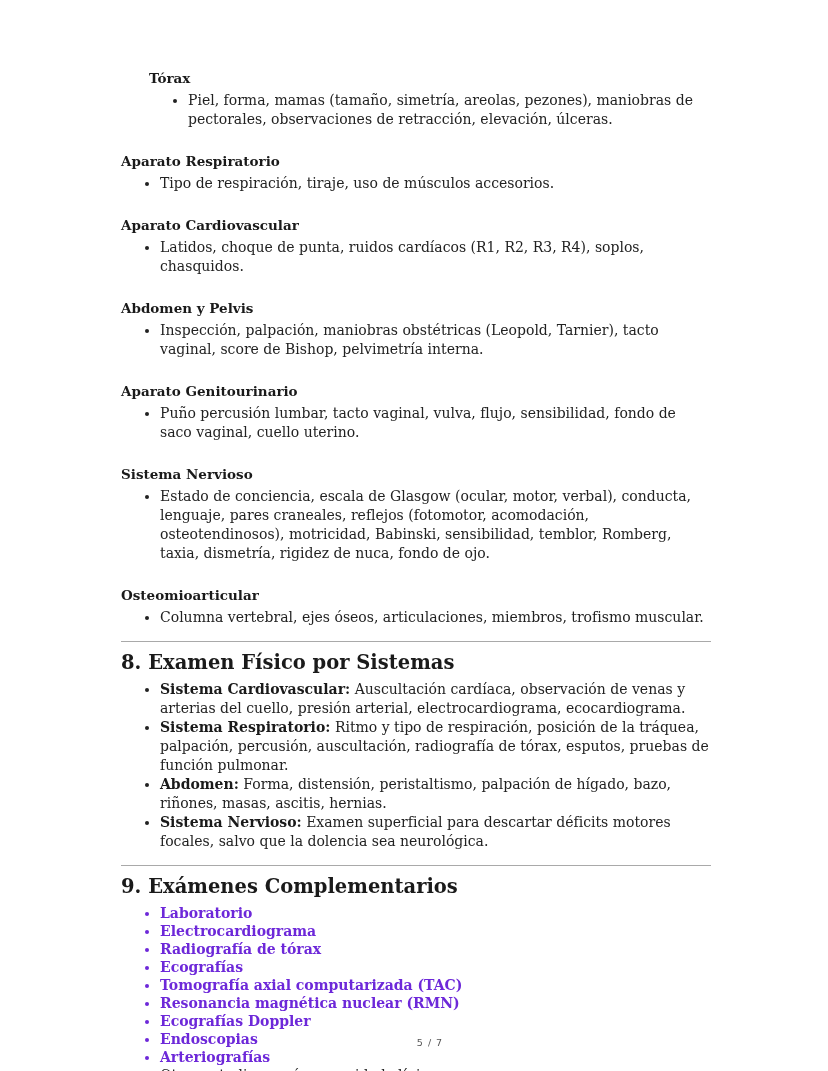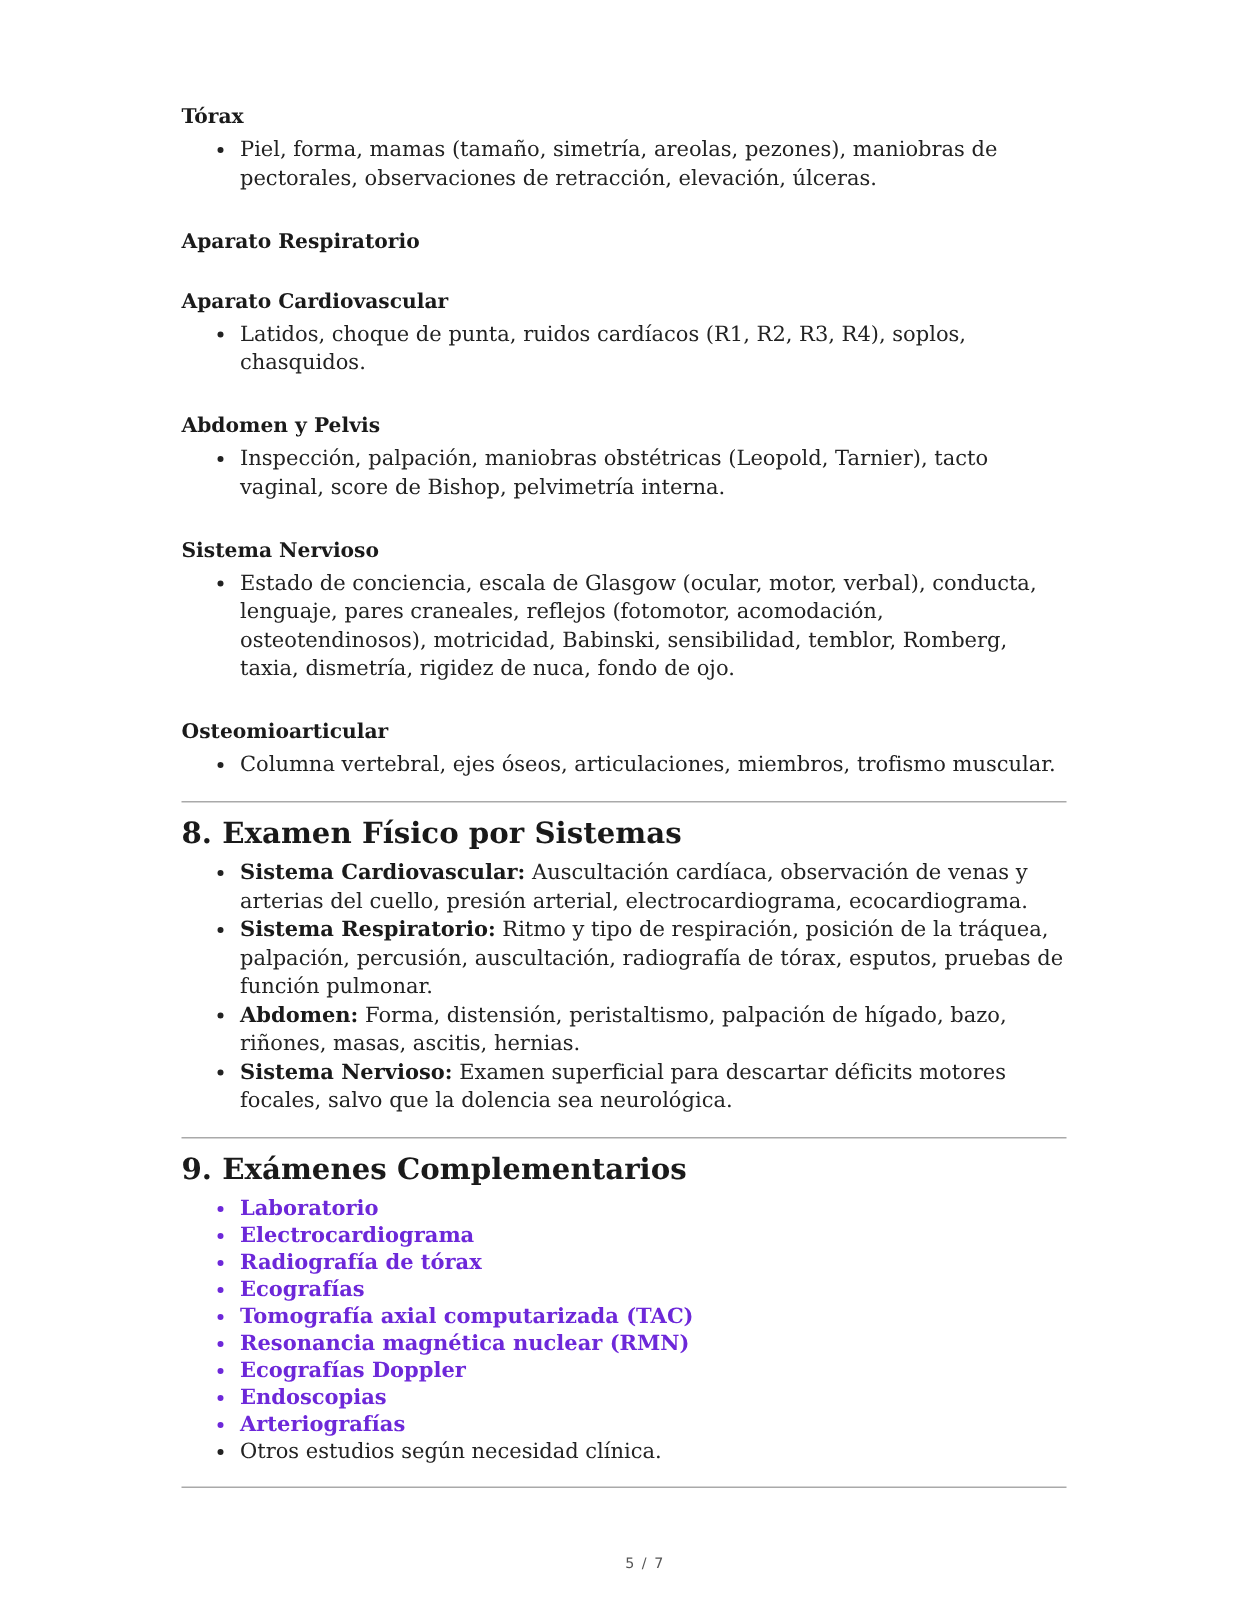--- a/index.html
+++ b/index.html
@@ -13,21 +13,21 @@
     font-family: "DejaVu Serif", "Liberation Serif", serif;
     color: #222222;
   }
   .content {
     position: absolute;
     left: 121px;
     top: 70px;
     width: 590px;
   }
   .subsec { margin-top: 24px; }
-  .subsec:first-child { margin-top: 0; }
+  .subsec:first-child { margin-top: 0; margin-left: 28px; }
   .subsec h3 {
     font-size: 13.5px;
     line-height: 16px;
     margin: 0 0 5px 0;
     font-weight: bold;
     color: #1a1a1a;
   }
   ul.bullets {
     margin: 0;
     padding: 0 0 0 39px;
@@ -74,36 +74,45 @@
 
     <section class="subsec">
       <h3>Tórax</h3>
       <ul class="bullets">
         <li>Piel, forma, mamas (tamaño, simetría, areolas, pezones), maniobras de pectorales, observaciones de retracción, elevación, úlceras.</li>
       </ul>
     </section>
 
     <section class="subsec">
       <h3>Aparato Respiratorio</h3>
+      <ul class="bullets">
+        <li>Tipo de respiración, tiraje, uso de músculos accesorios.</li>
+      </ul>
     </section>
 
     <section class="subsec">
       <h3>Aparato Cardiovascular</h3>
       <ul class="bullets">
         <li>Latidos, choque de punta, ruidos cardíacos (R1, R2, R3, R4), soplos, chasquidos.</li>
       </ul>
     </section>
 
     <section class="subsec">
       <h3>Abdomen y Pelvis</h3>
       <ul class="bullets">
         <li>Inspección, palpación, maniobras obstétricas (Leopold, Tarnier), tacto vaginal, score de Bishop, pelvimetría interna.</li>
       </ul>
     </section>
 
+    <section class="subsec">
+      <h3>Aparato Genitourinario</h3>
+      <ul class="bullets">
+        <li>Puño percusión lumbar, tacto vaginal, vulva, flujo, sensibilidad, fondo de saco vaginal, cuello uterino.</li>
+      </ul>
+    </section>
 
     <section class="subsec">
       <h3>Sistema Nervioso</h3>
       <ul class="bullets">
         <li>Estado de conciencia, escala de Glasgow (ocular, motor, verbal), conducta, lenguaje, pares craneales, reflejos (fotomotor, acomodación, osteotendinosos), motricidad, Babinski, sensibilidad, temblor, Romberg, taxia, dismetría, rigidez de nuca, fondo de ojo.</li>
       </ul>
     </section>
 
     <section class="subsec">
       <h3>Osteomioarticular</h3>

